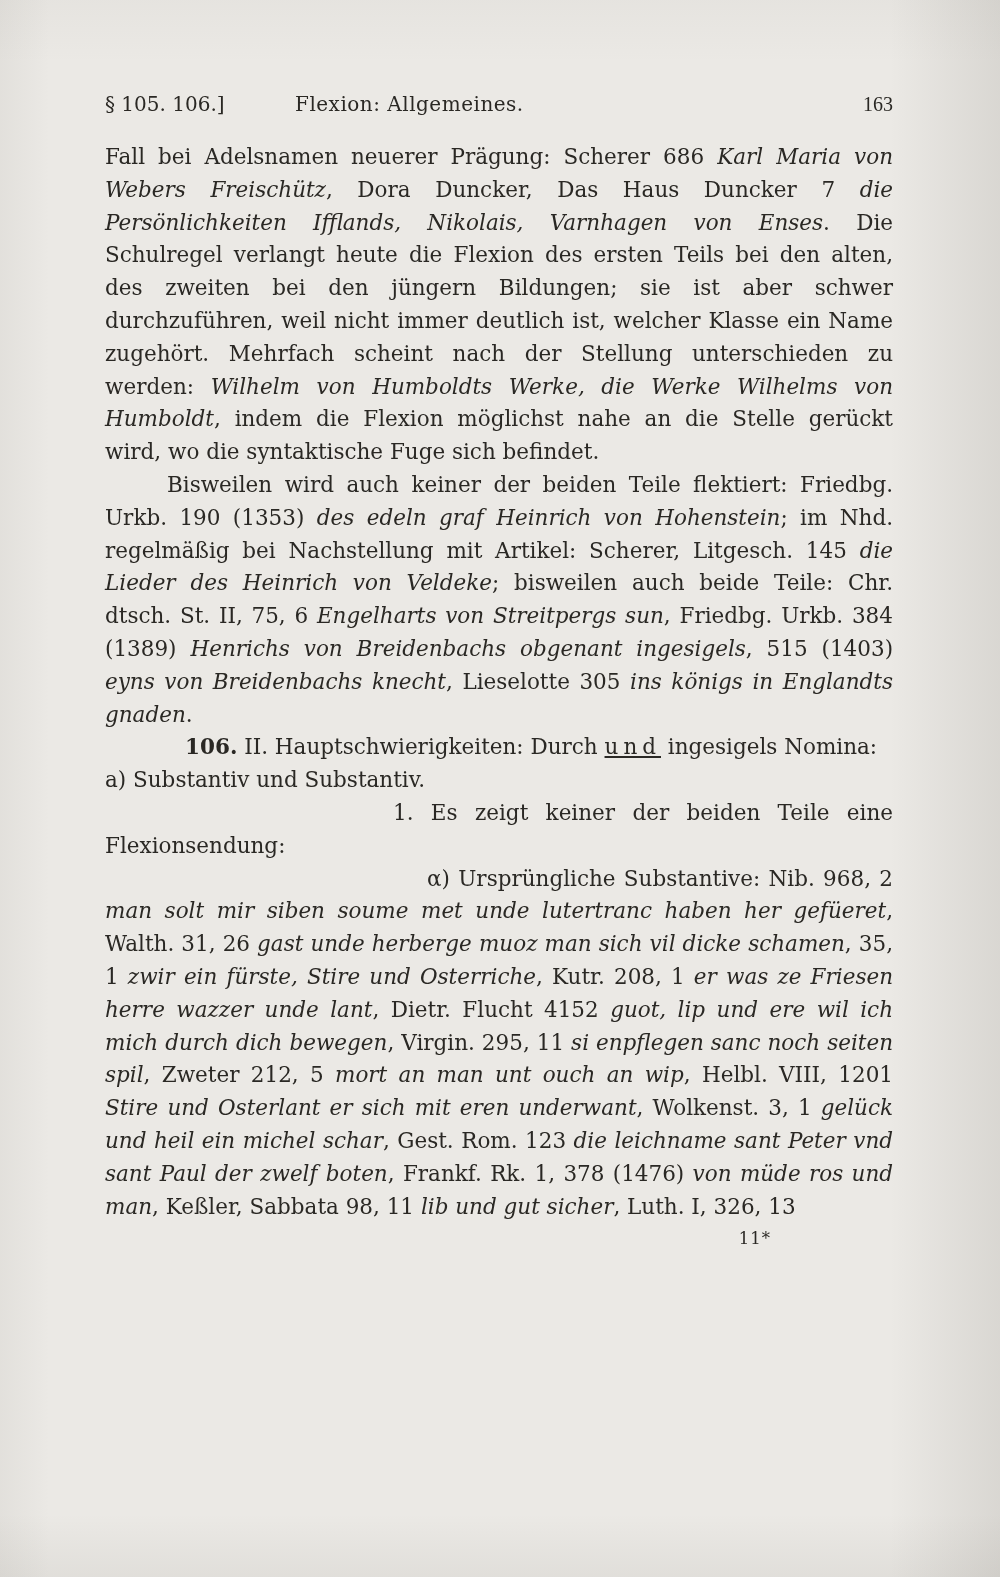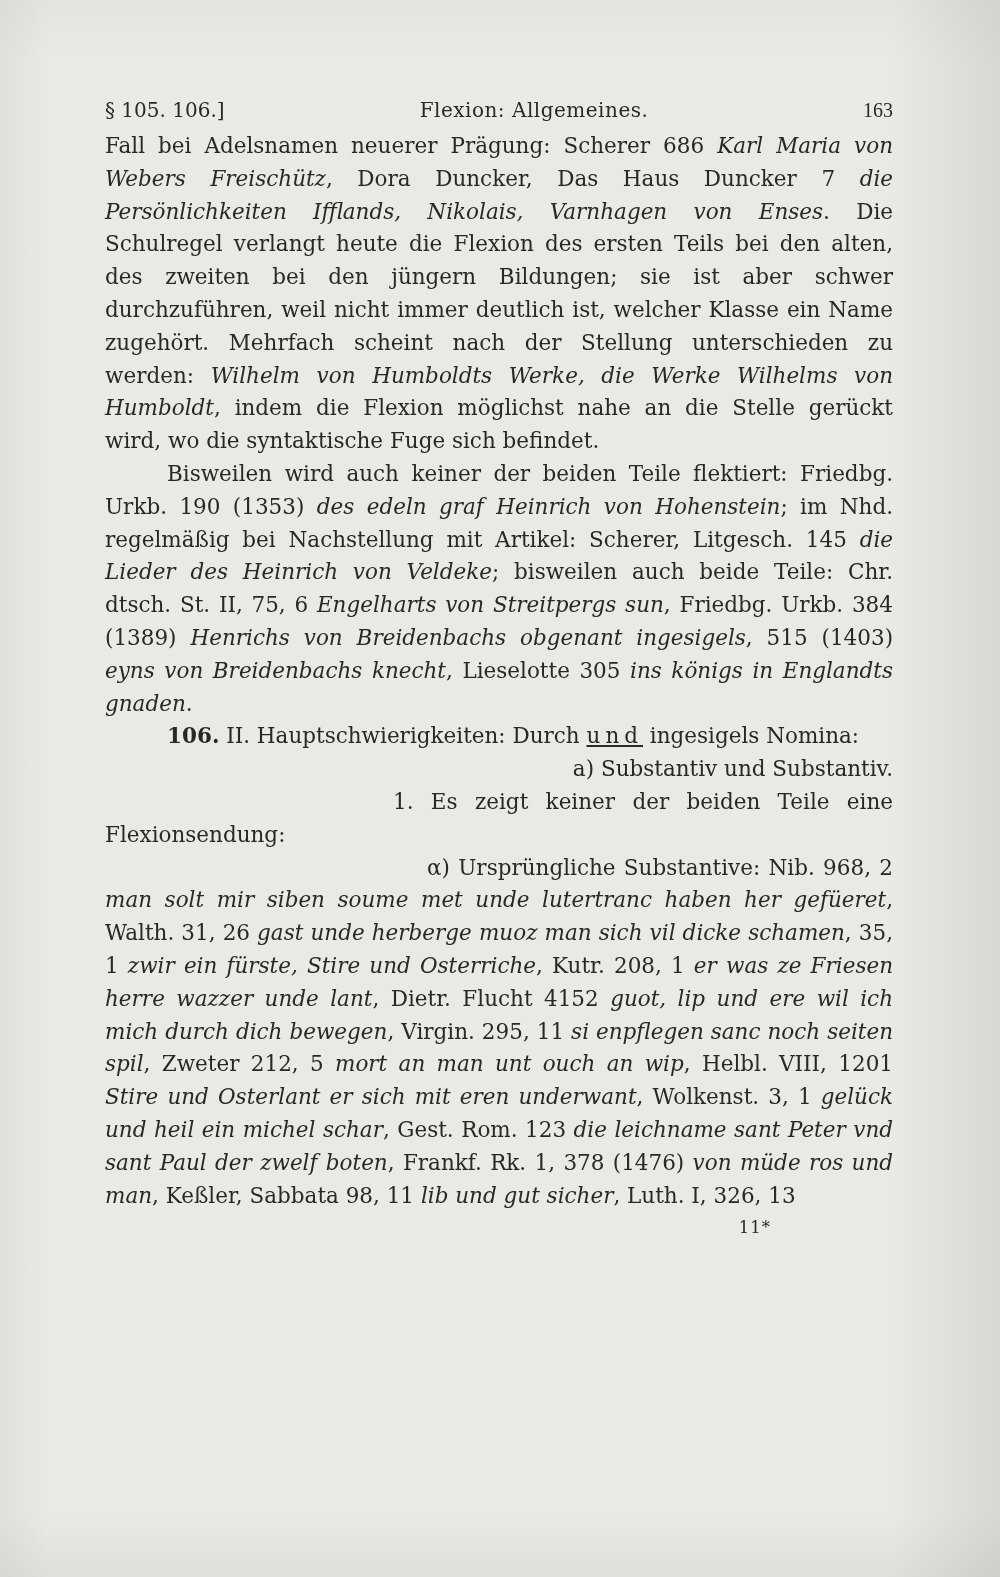--- a/index.html
+++ b/index.html
@@ -21,54 +21,54 @@
     position: absolute;
     inset: 0;
     pointer-events: none;
     background:
       linear-gradient(90deg, rgba(60,55,45,0.05) 0%, rgba(60,55,45,0) 5%, rgba(60,55,45,0) 89%, rgba(60,55,45,0.10) 100%),
       linear-gradient(180deg, rgba(60,55,45,0.03) 0%, rgba(60,55,45,0) 4%, rgba(60,55,45,0) 96%, rgba(60,55,45,0.06) 100%);
   }
 
   .header {
     position: absolute;
-    top: 98px;
+    top: 92px;
     left: 105px;
     width: 788px;
     display: flex;
     justify-content: space-between;
     align-items: baseline;
     font-size: 20px;
   }
   .header .h-left  { width: 190px; text-align: left; }
-  .header .h-mid   { flex: 1; text-align: center; letter-spacing: 0.5px; }
+  .header .h-mid   { flex: 1; text-align: left; letter-spacing: 0.5px; }
   .header .h-right { width: 120px; text-align: right; font-family: Liberation Serif, serif; }
 
   .textblock {
     position: absolute;
-    top: 130px;
+    top: 141px;
     left: 105px;
     width: 788px;
     font-size: 21.5px;
     line-height: 32.8px;
     text-align: justify;
     text-justify: inter-word;
   }
 
   .textblock p { margin: 0; }
 
   .ind1 { text-indent: 62px; }
   .ind2 { text-indent: 288px; }
   .ind3 { text-indent: 322px; }
-  .center { text-align: right; text-indent: 0; }
+  .center { text-align: left; text-indent: 0; }
 
   .small { font-size: 18px; line-height: 27.5px; }
 
   .i  { font-style: italic; }
-  .b  { font-weight: bold; }
+  .b  { font-weight: bold; margin-left: 18px; }
   .sp { letter-spacing: 5px; text-decoration: underline; }
 
   sup { font-size: 0.62em; line-height: 0; }
 
   .footer {
     margin-top: 10px;
     padding-right: 122px;
     text-align: right;
     font-size: 16.5px;
     font-weight: normal;

